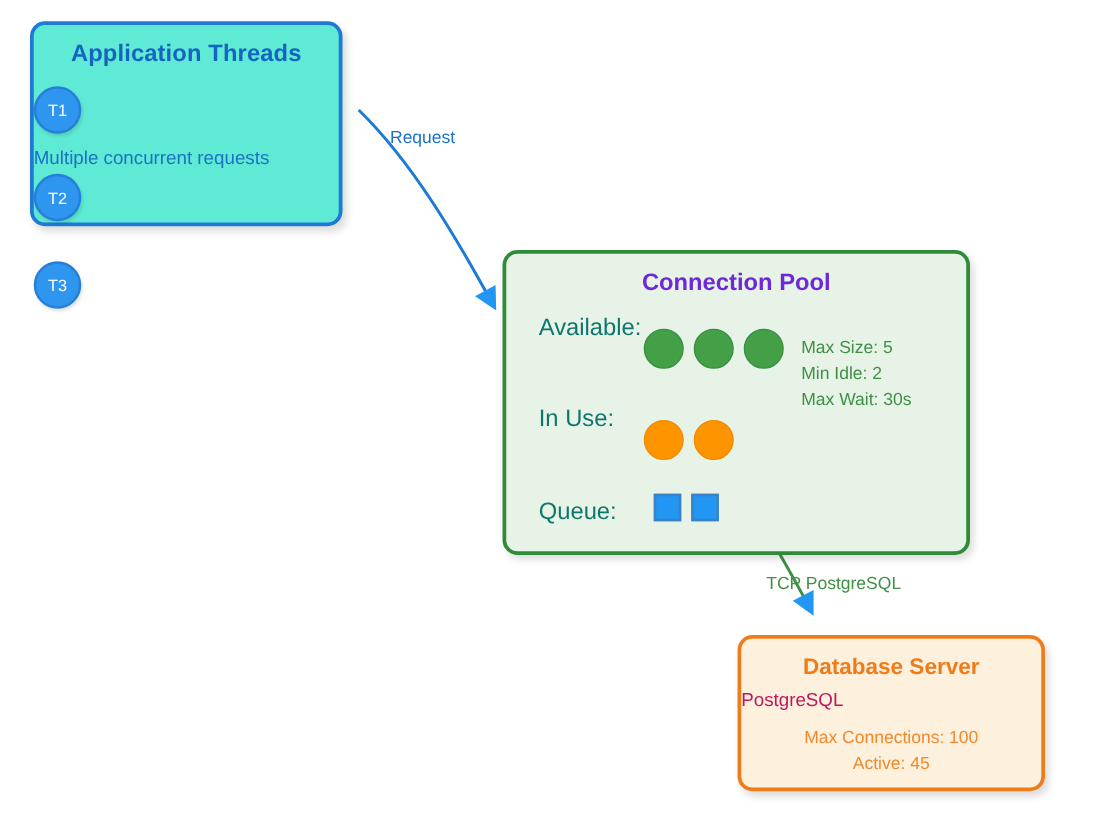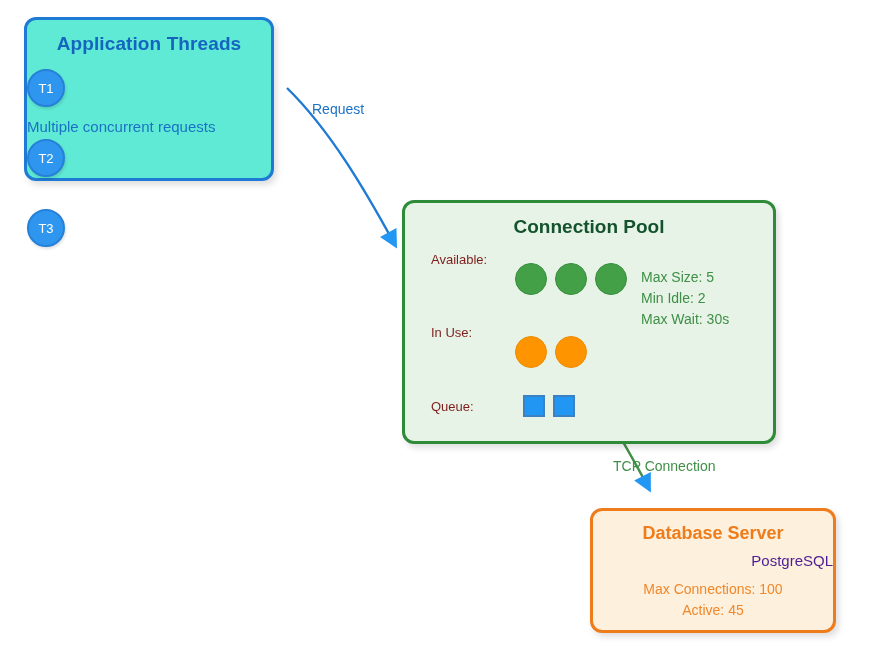--- a/index.html
+++ b/index.html
@@ -94,27 +94,27 @@
     border-color: #2e8b38;
   }
   #conn-pool .node-title {
     position: absolute;
     left: 0;
     top: 13px;
     width: 100%;
     text-align: center;
     font-size: 19px;
     font-weight: bold;
-    color: #14532d;
+    color: #6d28d9;
   }
   .pool-label {
     position: absolute;
     left: 26px;
-    font-size: 13px;
-    color: #7f1d1d;
+    font-size: 19px;
+    color: #0f766e;
   }
   #label-available { top: 49px; }
   #label-inuse     { top: 122px; }
   #label-queue     { top: 196px; }
 
   .slot-row {
     position: absolute;
     display: flex;
     align-items: center;
     gap: 8px;
@@ -172,23 +172,23 @@
     text-align: center;
     font-size: 18px;
     font-weight: bold;
     color: #ef7c1a;
   }
   #db-server .node-sub {
     position: absolute;
     left: 0;
     top: 41px;
     width: 100%;
-    text-align: right;
+    text-align: left;
     font-size: 15px;
-    color: #4c1d95;
+    color: #be185d;
   }
   #db-server .node-stats {
     position: absolute;
     left: 0;
     top: 68px;
     width: 100%;
     text-align: center;
     font-size: 14px;
     line-height: 21px;
     color: #f0882c;
@@ -234,21 +234,21 @@
       </marker>
     </defs>
 
     <path d="M287,88 C330,130 365,190 394,243" fill="none" stroke="#1e7ad4" stroke-width="2.4" marker-end="url(#arrow-blue)"></path>
 
     <path d="M590,385 C605,412 630,452 648,487" fill="none" stroke="#3f8f46" stroke-width="2.4" marker-end="url(#arrow-blue2)"></path>
   </svg>
 
   <div class="edge-label" id="label-request">Request</div>
 
-  <div class="edge-label" id="label-tcp">TCP Connection</div>
+  <div class="edge-label" id="label-tcp">TCP PostgreSQL</div>
 
   <div class="node" id="app-threads">
     <div class="node-title">Application Threads</div>
 
     <div class="thread-row">
       <div class="thread-circle">T1</div>
       <div class="thread-circle">T2</div>
       <div class="thread-circle">T3</div>
     </div>
 

